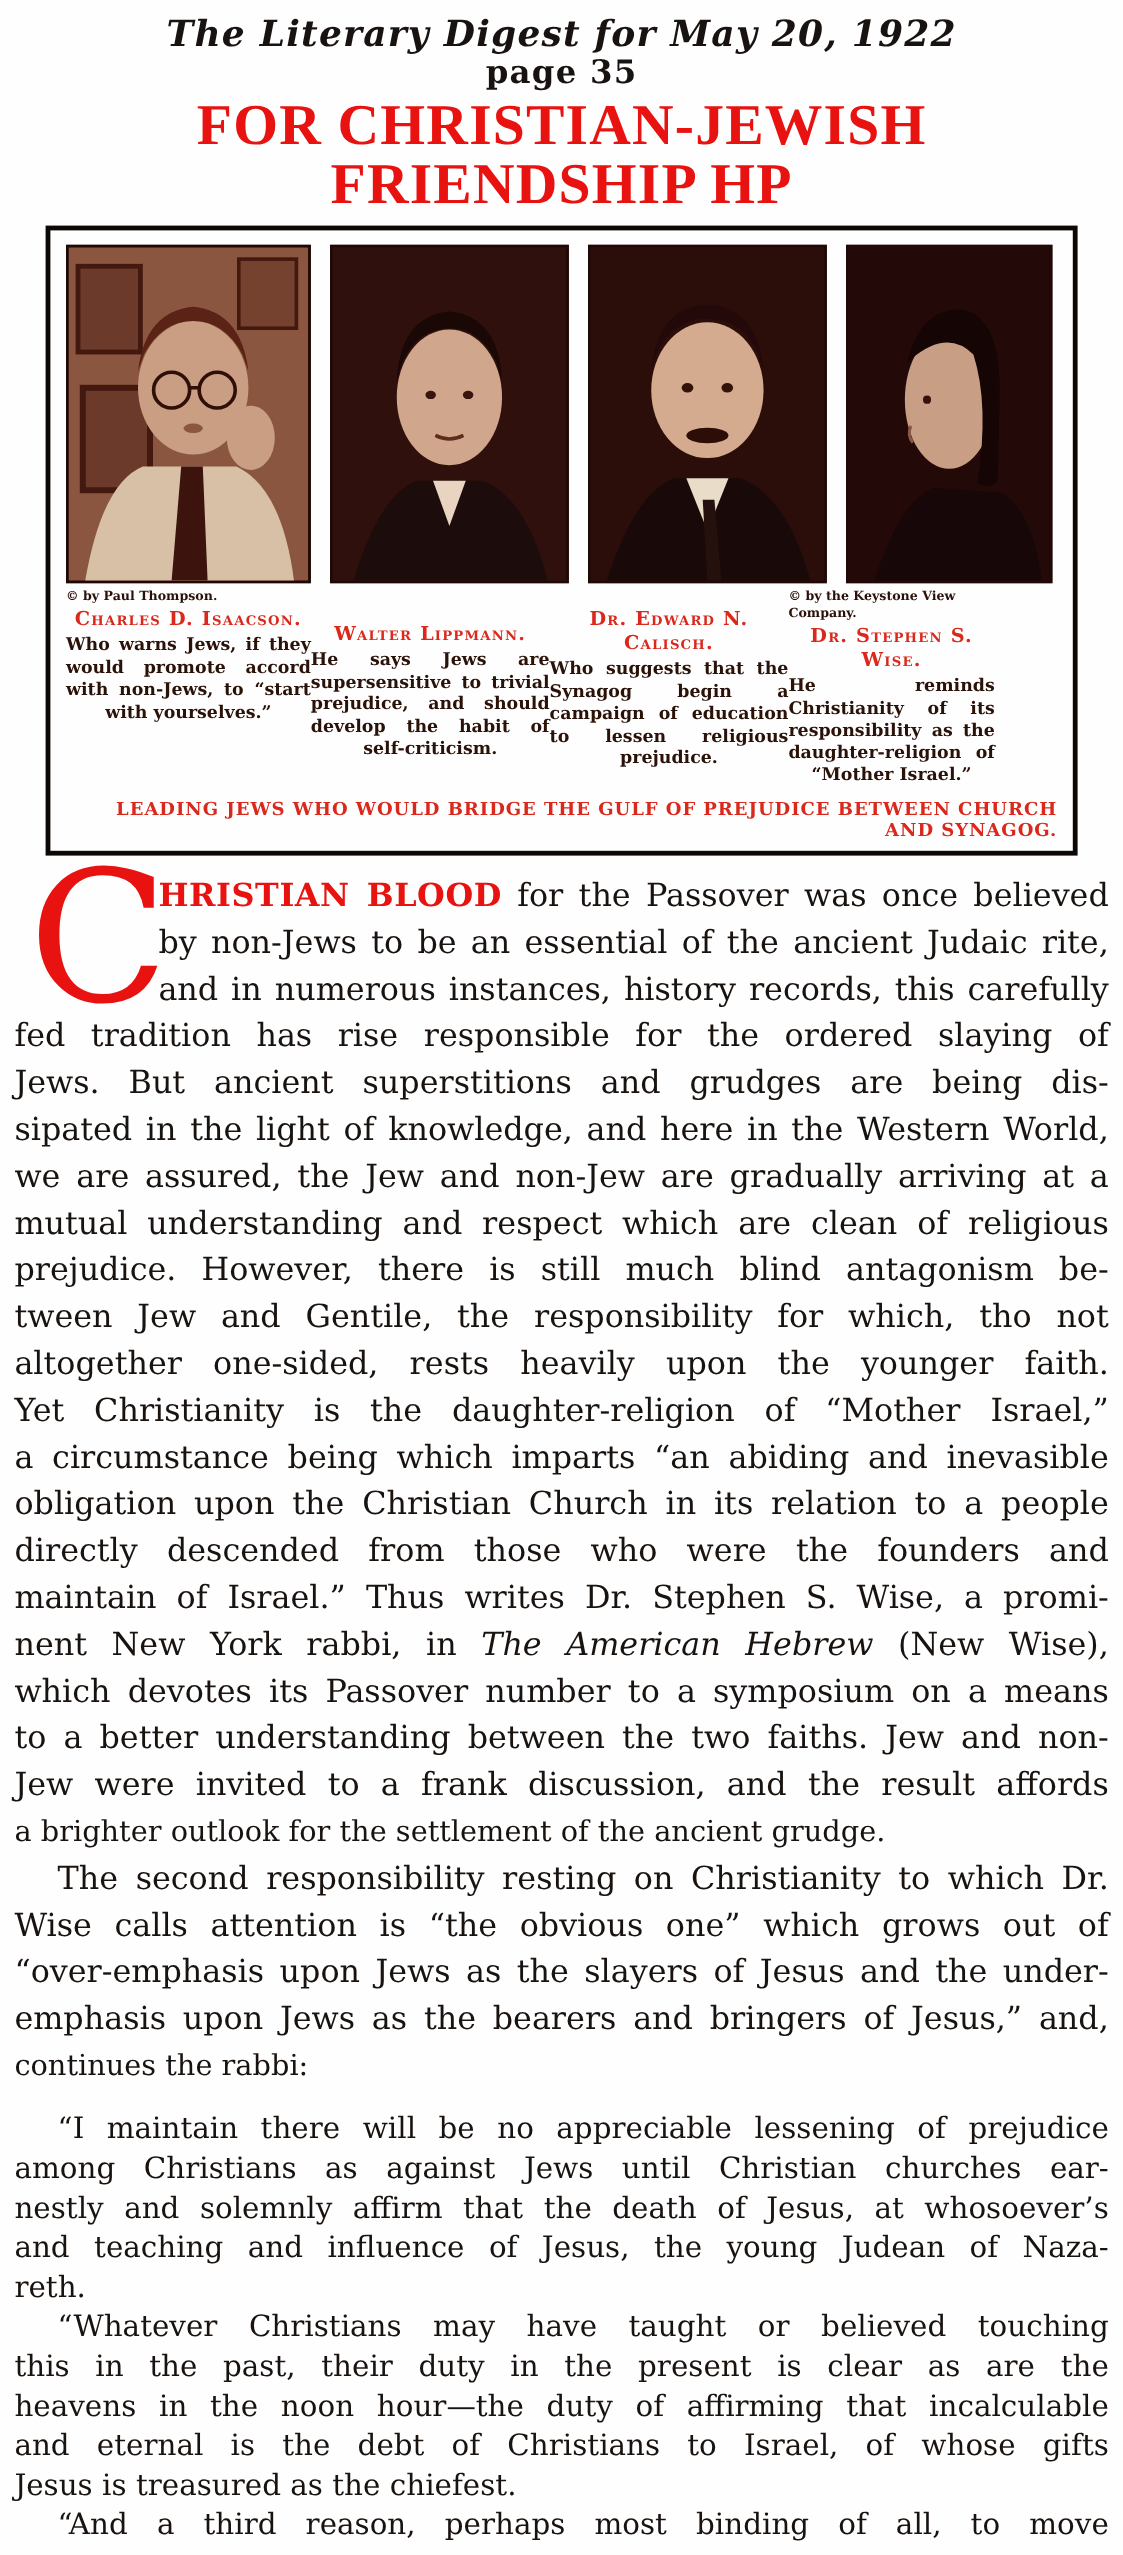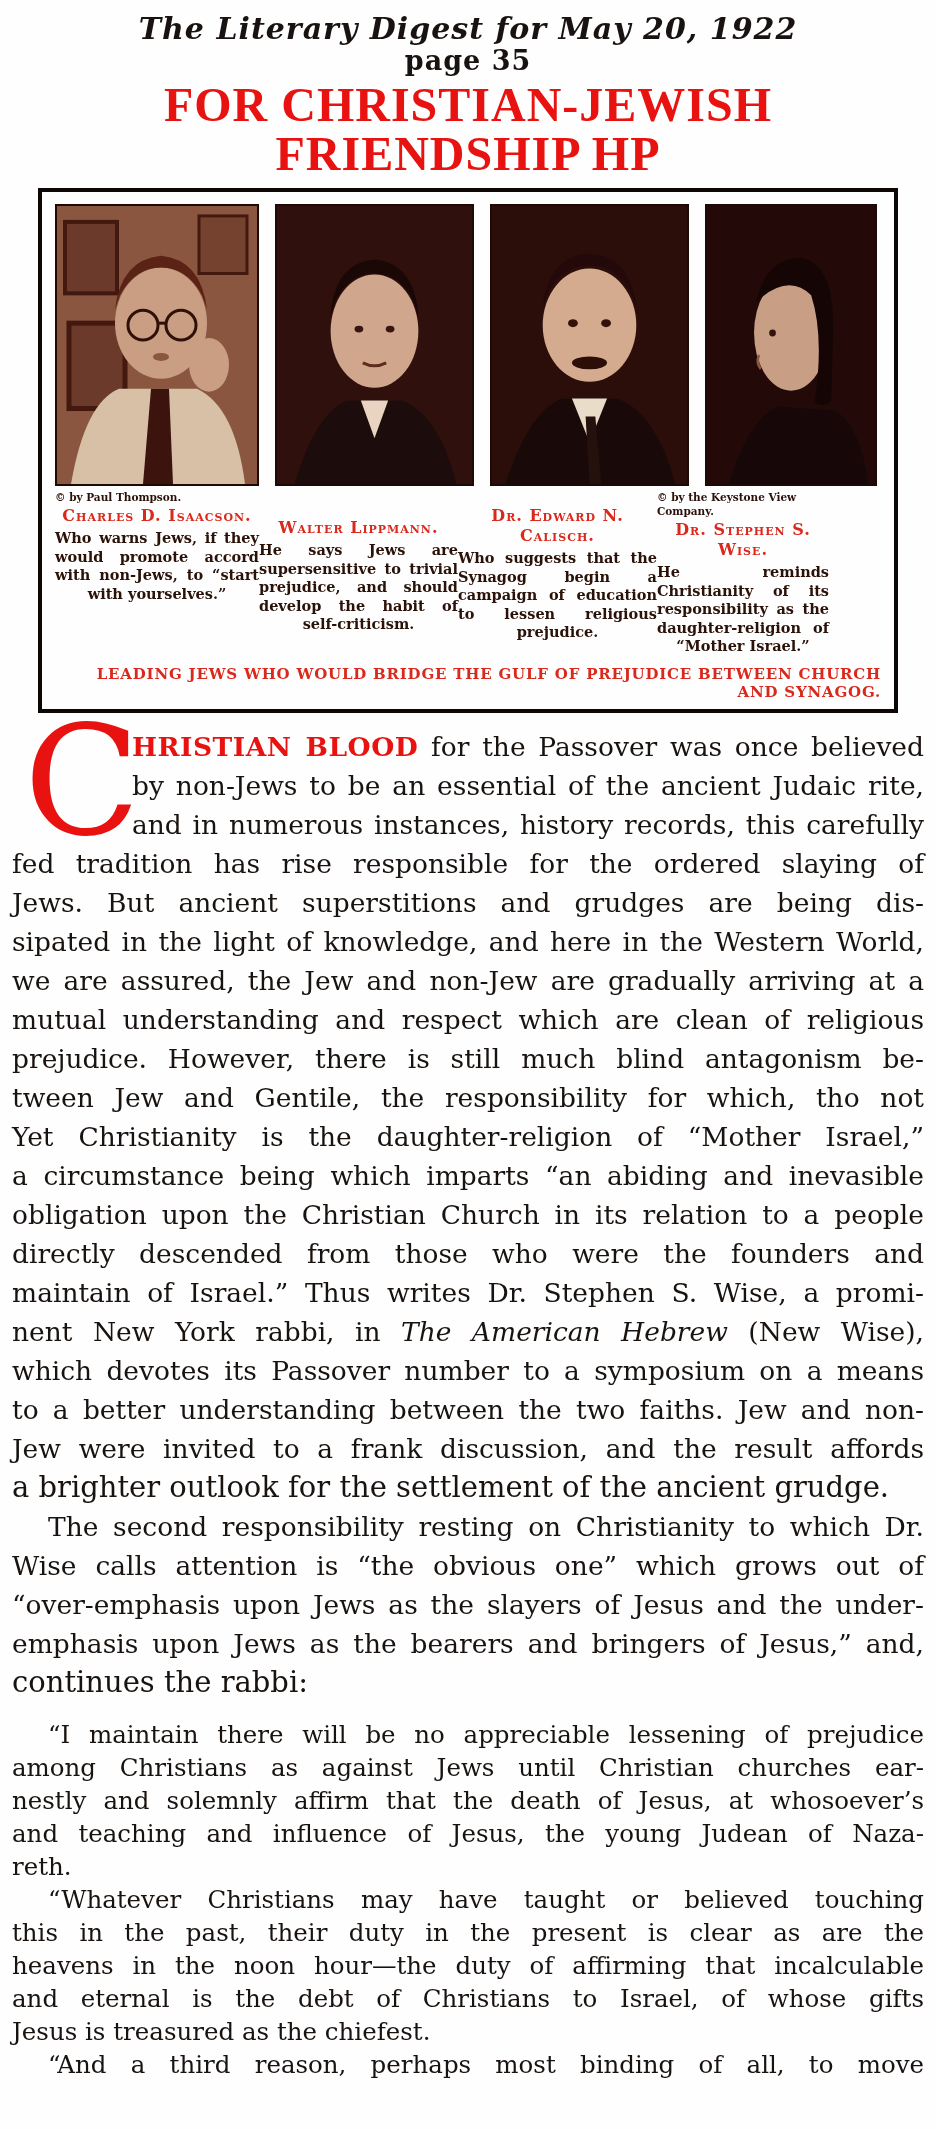--- a/index.html
+++ b/index.html
@@ -63,21 +63,21 @@
   }
 
   
   .article{padding:14px 12px 0 12px;}
   .line{
     font-size:26.5px;line-height:39px;white-space:nowrap;
     text-align:justify;text-align-last:justify;white-space:normal;
     color:#191310;
   }
   .endline{
-    font-size:29px;line-height:39px;text-align:left;color:#191310;
+    font-size:24px;line-height:39px;text-align:left;color:#191310;
   }
   .dropzone{position:relative;}
   .dropzone .dlines{margin-left:120px;}
   .drop-cap{
     position:absolute;left:12px;top:-8px;
     font-size:152px;line-height:125px;font-weight:400;
     color:var(--headline_red,#e81310);
     font-family:"DejaVu Serif",serif;
   }
   .lead-red{color:var(--headline_red,#e81310);font-weight:700;letter-spacing:0.5px;}
@@ -202,20 +202,21 @@
 
     <div>
 
     <div class="line">fed tradition has rise responsible for the ordered slaying of</div>
         <div class="line">Jews. But ancient superstitions and grudges are being dis-</div>
         <div class="line">sipated in the light of knowledge, and here in the Western World,</div>
         <div class="line">we are assured, the Jew and non-Jew are gradually arriving at a</div>
         <div class="line">mutual understanding and respect which are clean of religious</div>
         <div class="line">prejudice. However, there is still much blind antagonism be-</div>
         <div class="line">tween Jew and Gentile, the responsibility for which, tho not</div>
+        <div class="line">altogether one-sided, rests heavily upon the younger faith.</div>
         <div class="line">Yet Christianity is the daughter-religion of “Mother Israel,”</div>
         <div class="line">a circumstance being which imparts “an abiding and inevasible</div>
         <div class="line">obligation upon the Christian Church in its relation to a people</div>
         <div class="line">directly descended from those who were the founders and</div>
         <div class="line">maintain of Israel.” Thus writes Dr. Stephen S. Wise, a promi-</div>
       </div>
 
     <div class="line">
       <span>nent New York rabbi, in </span><span class="ital">The American Hebrew</span><span> (New Wise),</span>
     </div>

